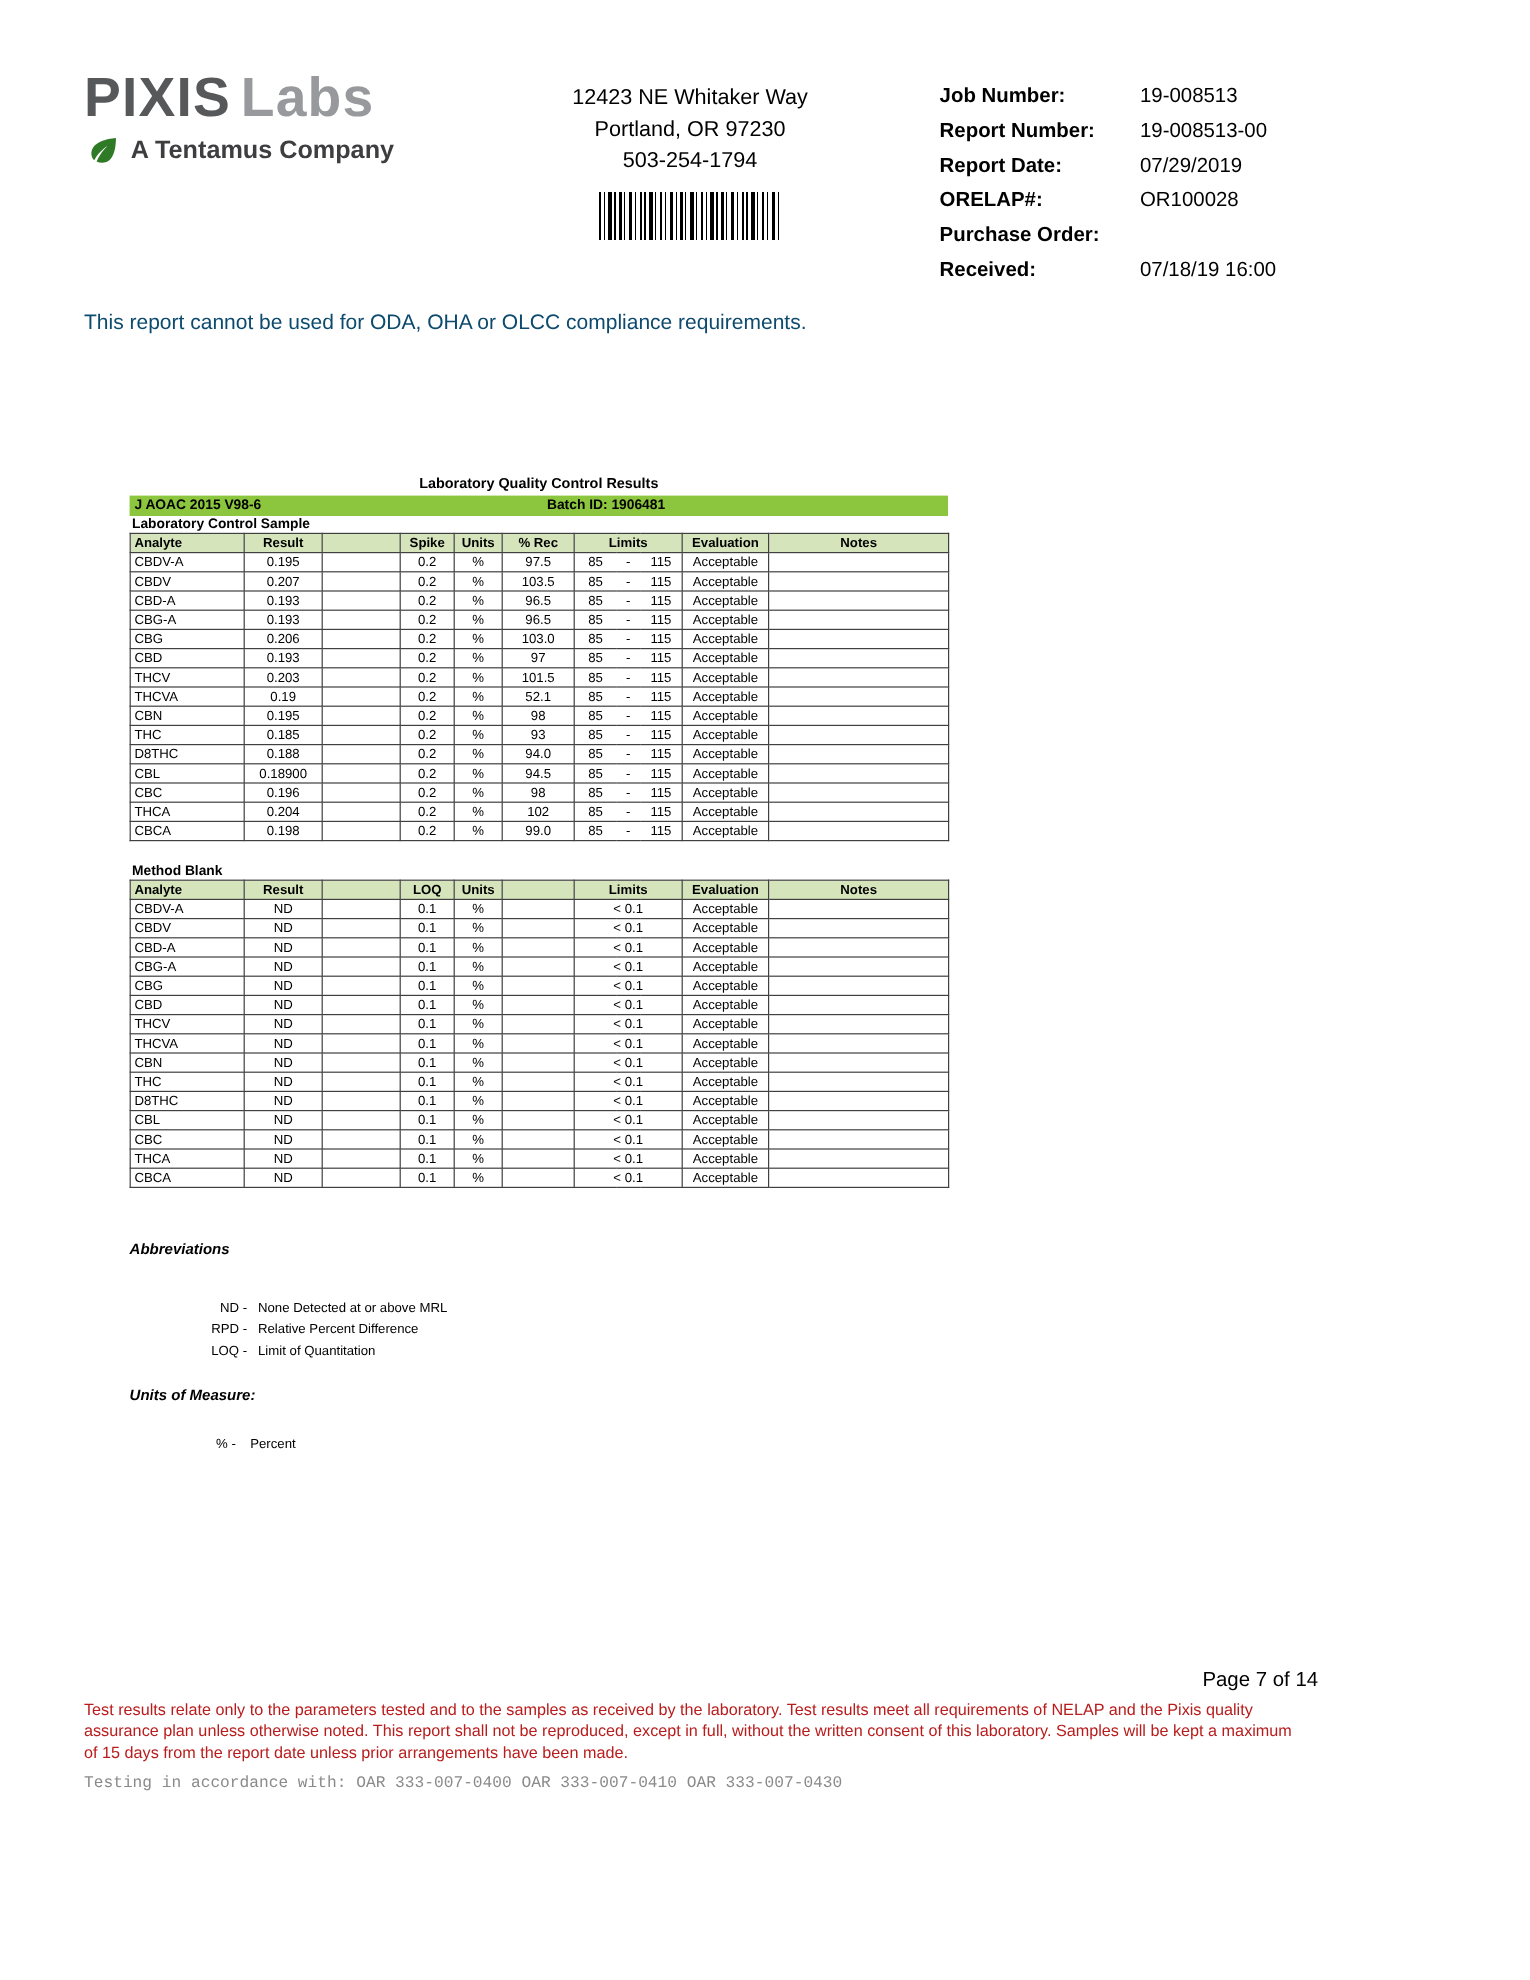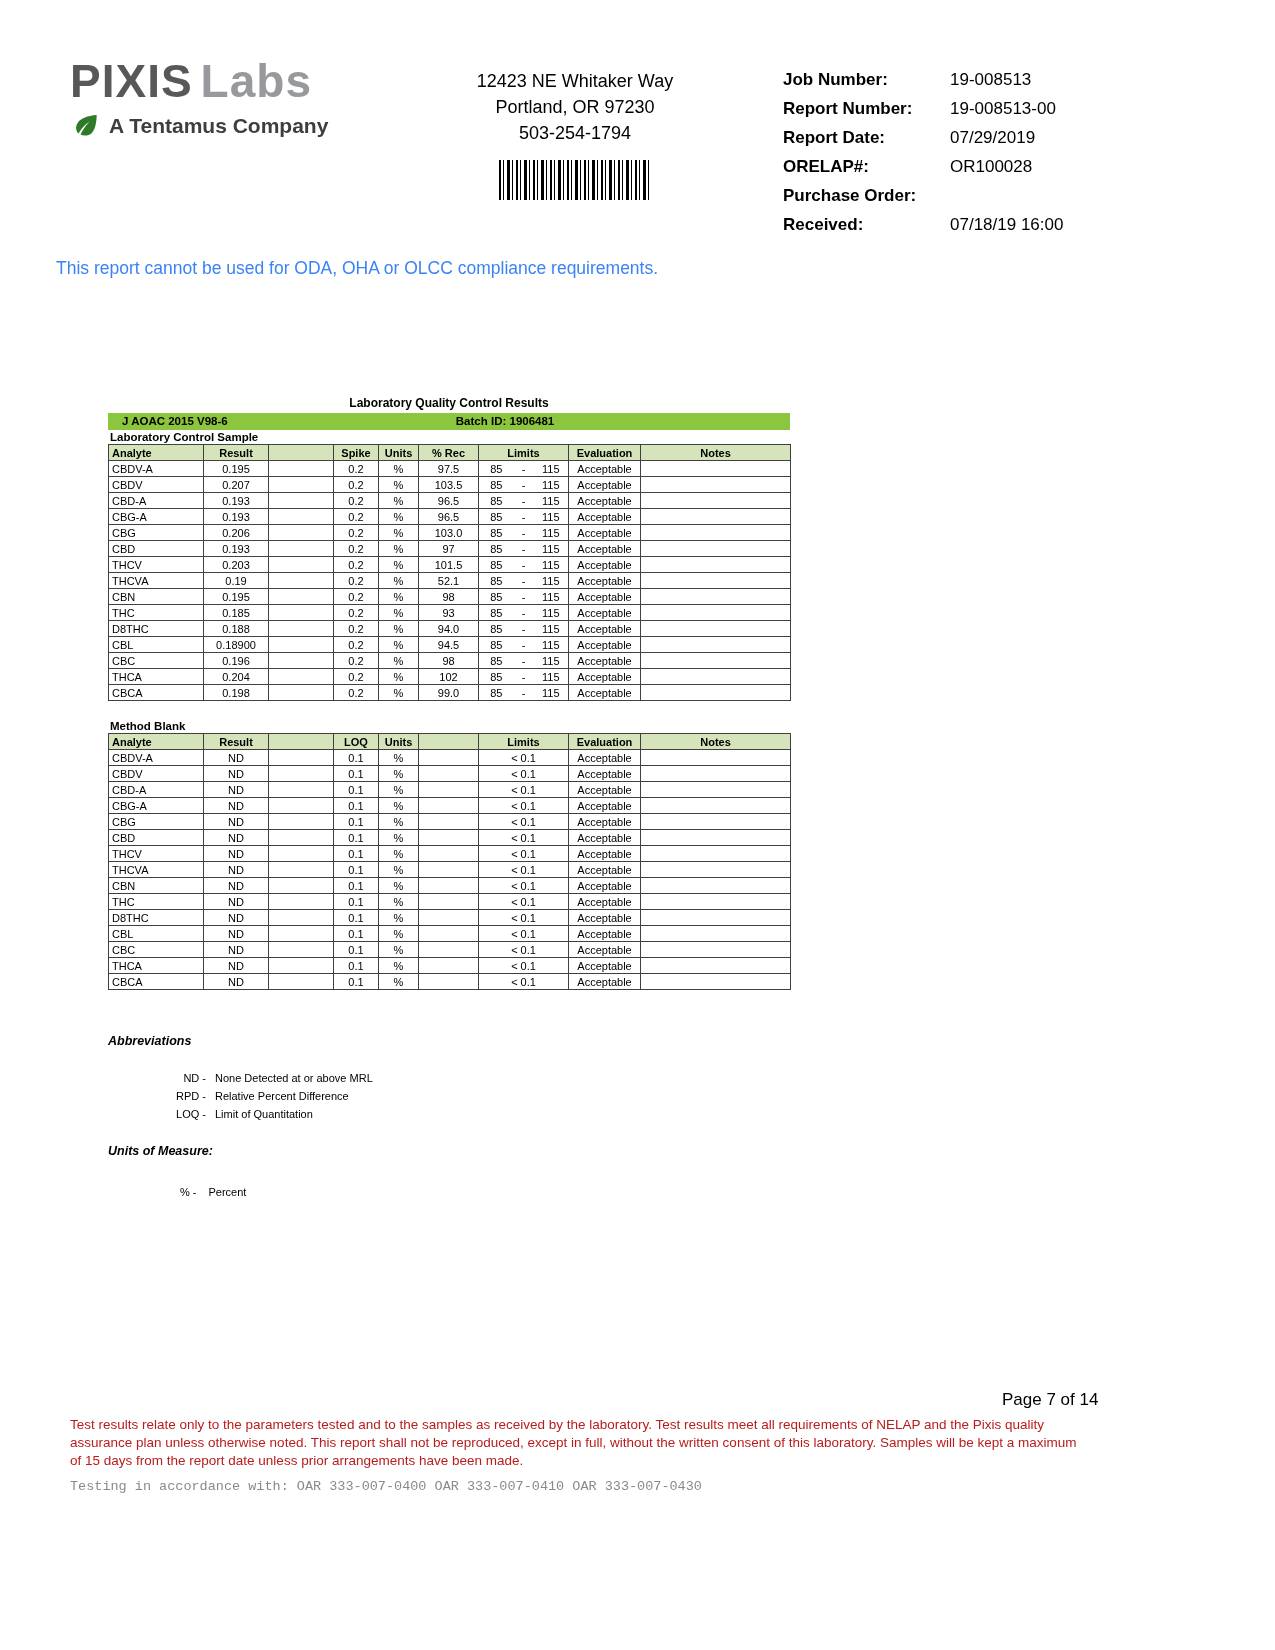--- a/index.html
+++ b/index.html
@@ -27,45 +27,45 @@
       #000 8px, #000 11px, #fff 11px, #fff 13px,
       #000 13px, #000 14px, #fff 14px, #fff 17px);
   }
 
   .job-info { position:absolute; left:783px; top:70px; width:430px; font-size:17px; }
   .info-row { display:flex; margin-bottom:9px; min-height:20px; }
   .info-row:nth-of-type(4) { margin-top:7px; }
   .info-label { font-weight:bold; width:167px; flex:0 0 167px; }
   .info-value { }
 
-  .notice { position:absolute; left:56px; top:258px; color:#3b82f6; font-size:17.5px; }
+  .notice { position:absolute; left:70px; top:258px; color:#0c4a6e; font-size:17.5px; }
 
   
   .qc { position:absolute; left:108px; top:396px; width:682px; }
   .qc-title { text-align:center; font-weight:bold; font-size:12px; }
   .batch-bar { position:relative; margin-top:3px; background:#8cc63e; height:17px; line-height:17px;
-               font-weight:bold; font-size:11.5px; padding-left:14px; }
+               font-weight:bold; font-size:11.5px; padding-left:4px; }
   .batch-bar .batch-id { position:absolute; left:51%; top:0; }
   .section-heading { font-weight:bold; font-size:11.5px; padding:1px 0 1px 2px; }
   .mb-heading { margin-top:18px; }
 
   table.qc-table { border-collapse:collapse; table-layout:fixed; width:682px;padding-left:44px; }
   .qc-table th, .qc-table td {
     border:1px solid #404040; font-size:11px; padding:1.5px 3px;
     text-align:center; overflow:hidden; white-space:nowrap; height:16px;
   }
   .qc-table th { background:#d6e4bb; font-weight:bold; }
   .qc-table .al { text-align:left; }
   .qc-table .ll { border-right:none; }
   .qc-table .ld { border-left:none; border-right:none; }
   .qc-table .lh { border-left:none; }
 
   
   .abbr-title { font-style:italic; font-weight:bold; font-size:12.5px; margin-top:44px; }
-  .abbr-list { margin-top:24px; padding-left:62px; font-size:11px; }
+  .abbr-list { margin-top:36px; padding-left:62px; font-size:11px; }
   .abbr-row { display:flex; margin-bottom:6px; }
   .abbr-key { width:36px; flex:0 0 36px; text-align:right; margin-right:9px; }
   .uom-title { font-style:italic; font-weight:bold; font-size:12.5px; margin-top:24px; }
   .uom-list { margin-top:28px; padding-left:72px; font-size:11px; }
   .uom-row { display:flex; }
   .uom-key { margin-right:12px; }
 
   
   .page-num { position:absolute; top:1390px; left:1002px; font-size:17px; }
   .disclaimer { position:absolute; top:1416px; left:70px; width:1010px; color:#b91c1c; font-size:13.5px; line-height:1.33; }

